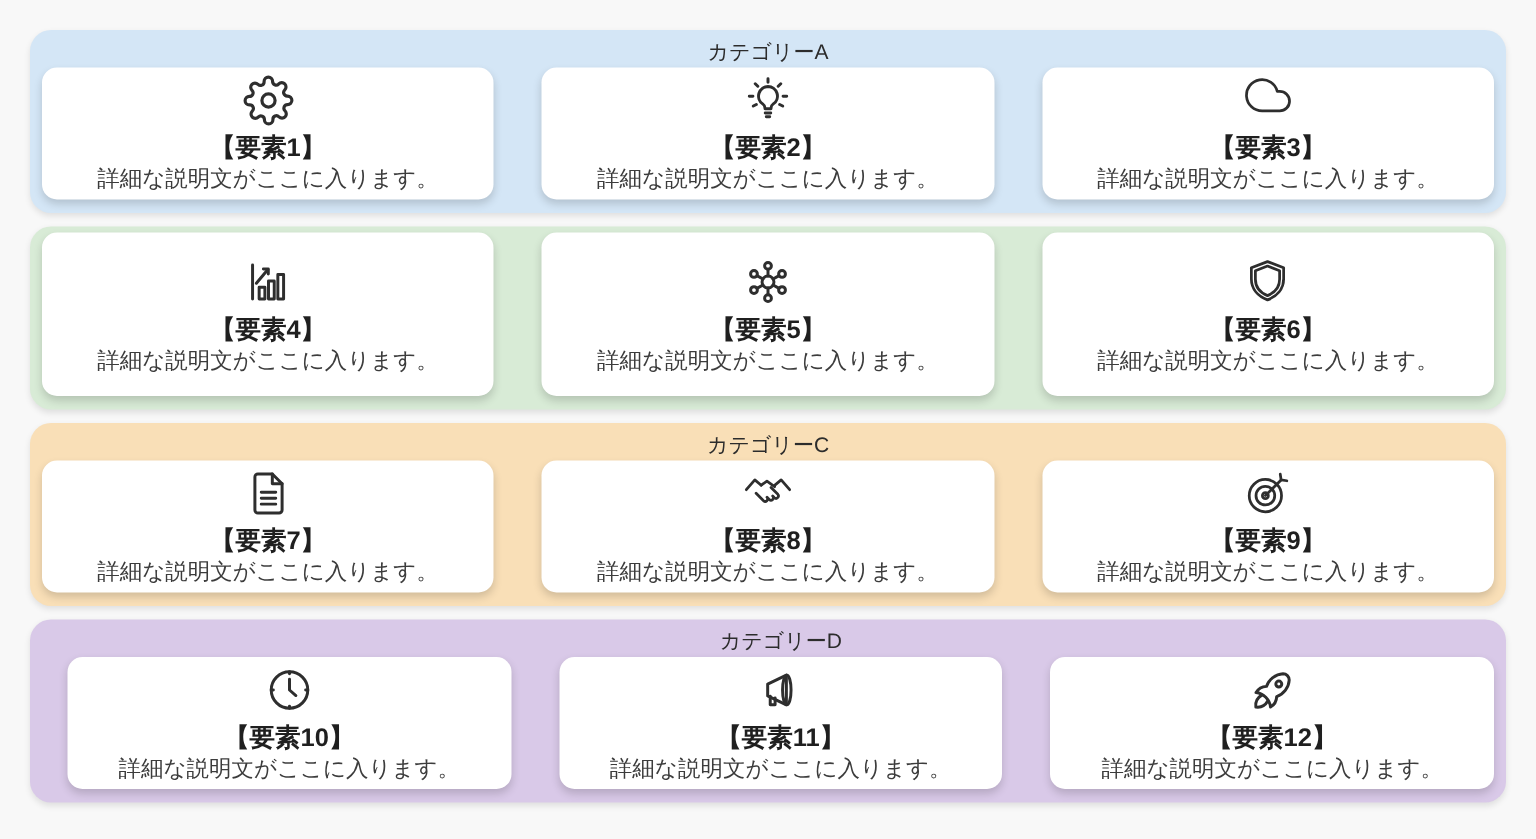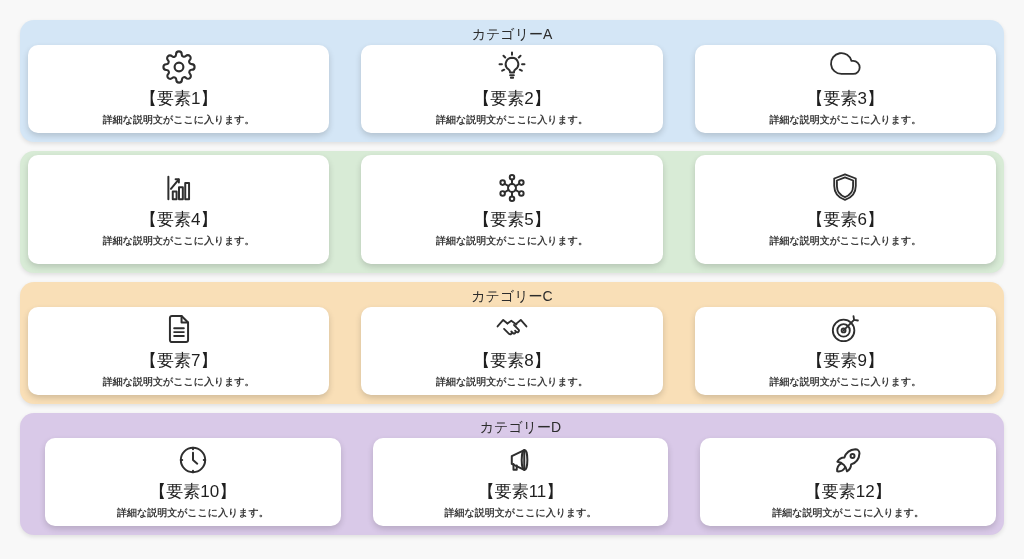--- a/index.html
+++ b/index.html
@@ -41,30 +41,29 @@
     flex-direction: column;
     align-items: center;
     justify-content: center;
     text-align: center;
     padding: 4px 10px;
   }
   .icon { display: block; height: 36px; color: var(--icon-color, #2e2e2e); }
   .icon svg { display: block; }
   .card-title {
     font-size: 17px;
-    font-weight: 400;
+    font-weight: 700;
     color: var(--title-color, #1f1f1f);
     line-height: 24px;
     margin-top: 1px;
   }
   .card-desc {
-    font-size: 10px;
+    font-size: 15px;
     color: var(--desc-color, #3c3c3c);
     line-height: 17px;
-    font-weight: bold;
   }
 </style>
 </head>
 <body style="background: rgb(248, 248, 248);">
 
 <div class="page">
 
   <section class="band" style="background: rgb(212, 230, 246);">
     <div class="band-title">カテゴリーA</div>
     <div class="cards">

